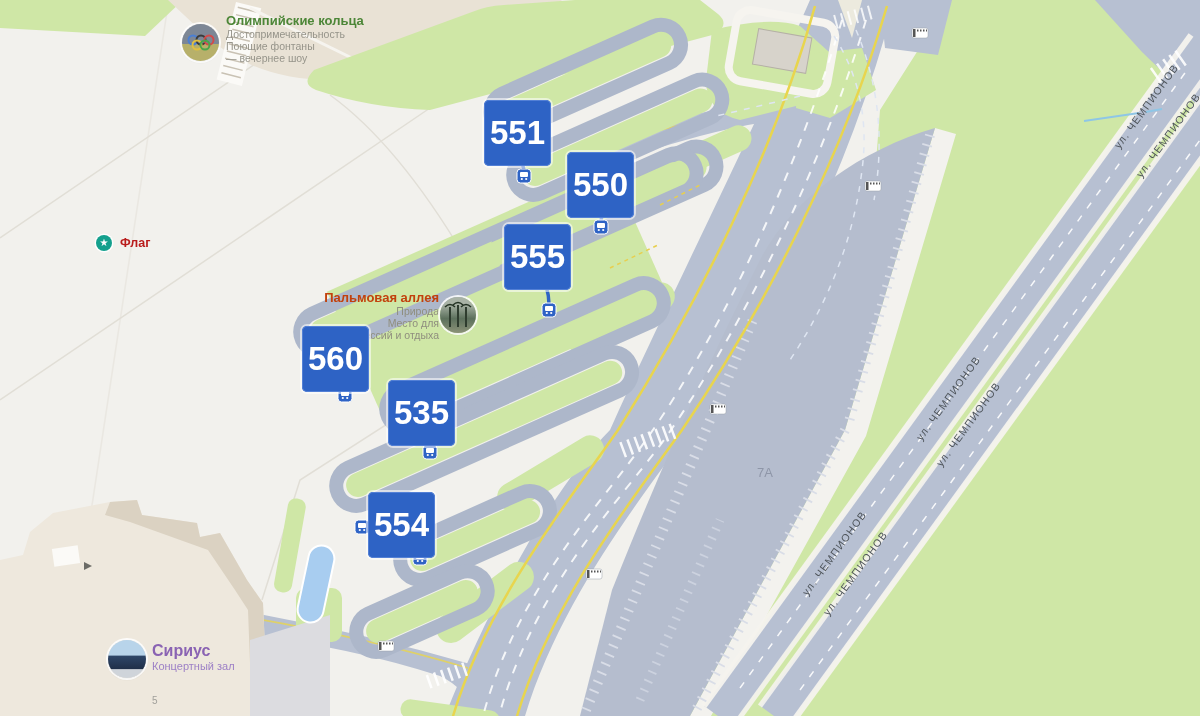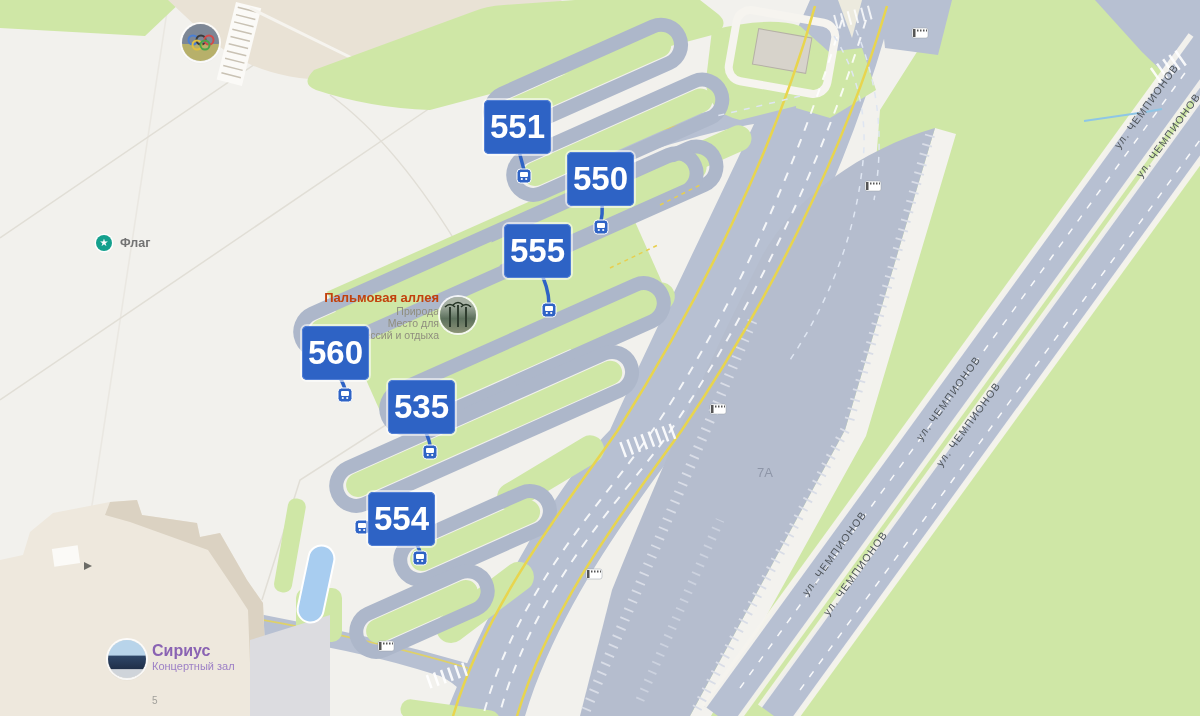--- a/index.html
+++ b/index.html
@@ -1,20 +1,20 @@
 <!DOCTYPE html>
 <html><head>
 <meta charset="utf-8">
 <style>
   html,body{margin:0;padding:0;background:#ddd;}
   #stage{position:relative;width:1200px;height:716px;overflow:hidden;
          font-family:"Liberation Sans",sans-serif;background:#f2f1ed;}
   #stage svg{position:absolute;left:0;top:0;}
   .marker{position:absolute;background:#2e63c5;color:#fff;font-weight:bold;
-          font-size:33px;line-height:40px;padding:7px 6px;border-radius:5px;
+          font-size:33px;line-height:40px;padding:13px 6px;border-radius:5px;
           box-shadow:0 0 0 2px rgba(255,255,255,.55), inset 0 0 0 1px #5380d6;
           letter-spacing:0;z-index:30;cursor:pointer;}
   .poi{position:absolute;z-index:20;}
   .poi .title{font-size:13px;font-weight:bold;}
   .poi .sub{font-size:10.5px;line-height:12px;color:#96948a;}
   .poi-icon{position:absolute;border-radius:50%;box-shadow:0 0 0 2px rgba(255,255,255,.85),0 1px 2px rgba(0,0,0,.3);
             overflow:hidden;z-index:21;}
   .street-label{position:absolute;font-size:10.5px;letter-spacing:1.2px;color:#4e545a;
                 white-space:nowrap;transform:translate(-50%,-50%) rotate(-54deg);z-index:15;}
   .area-label{position:absolute;color:#8e96a8;z-index:12;}
@@ -276,26 +276,32 @@
   <svg width="37" height="37">
     <g fill="none" stroke-width="2">
       <circle cx="11" cy="16" r="4.5" stroke="#4a7fd4"></circle>
       <circle cx="19" cy="16" r="4.5" stroke="#3b3b3b"></circle>
       <circle cx="27" cy="16" r="4.5" stroke="#d44a4a"></circle>
       <circle cx="15" cy="21" r="4.5" stroke="#e0c040"></circle>
       <circle cx="23" cy="21" r="4.5" stroke="#4aa54a"></circle>
     </g>
   </svg>
 </div>
+<div class="poi" style="left:226px;top:13px;">
+  <div class="title" style="color:#4c8637;">Олимпийские кольца</div>
+  <div class="sub">Достопримечательность</div>
+  <div class="sub">Поющие фонтаны</div>
+  <div class="sub">— вечернее шоу</div>
+</div>
 
 <div class="poi-icon" style="left:96px;top:235px;width:16px;height:16px;background:#14a08d;box-shadow:0 0 0 1.5px rgba(255,255,255,.9);">
   <div style="color:#fff;font-size:10px;line-height:16px;text-align:center;">★</div>
 </div>
 <div class="poi" style="left:120px;top:236px;">
-  <div class="title" style="color:#737373;font-size:12.5px;">Флаг</div>
+  <div class="title" style="color:#b91c1c;font-size:12.5px;">Флаг</div>
 </div>
 
 <div class="poi right-al" style="left:317px;top:290px;width:122px;">
   <div class="title" style="color:#c2410c;">Пальмовая аллея</div>
   <div class="sub" style="color:#8f8e7e;">Природа</div>
   <div class="sub" style="color:#8f8e7e;">Место для</div>
   <div class="sub" style="color:#8f8e7e;">осессий и отдыха</div>
 </div>
 <div class="poi-icon" style="left:440px;top:297px;width:36px;height:36px;background:linear-gradient(#a9b3a6 20%,#5c705c 60%,#8b9278 100%);">
   <svg width="36" height="36">

